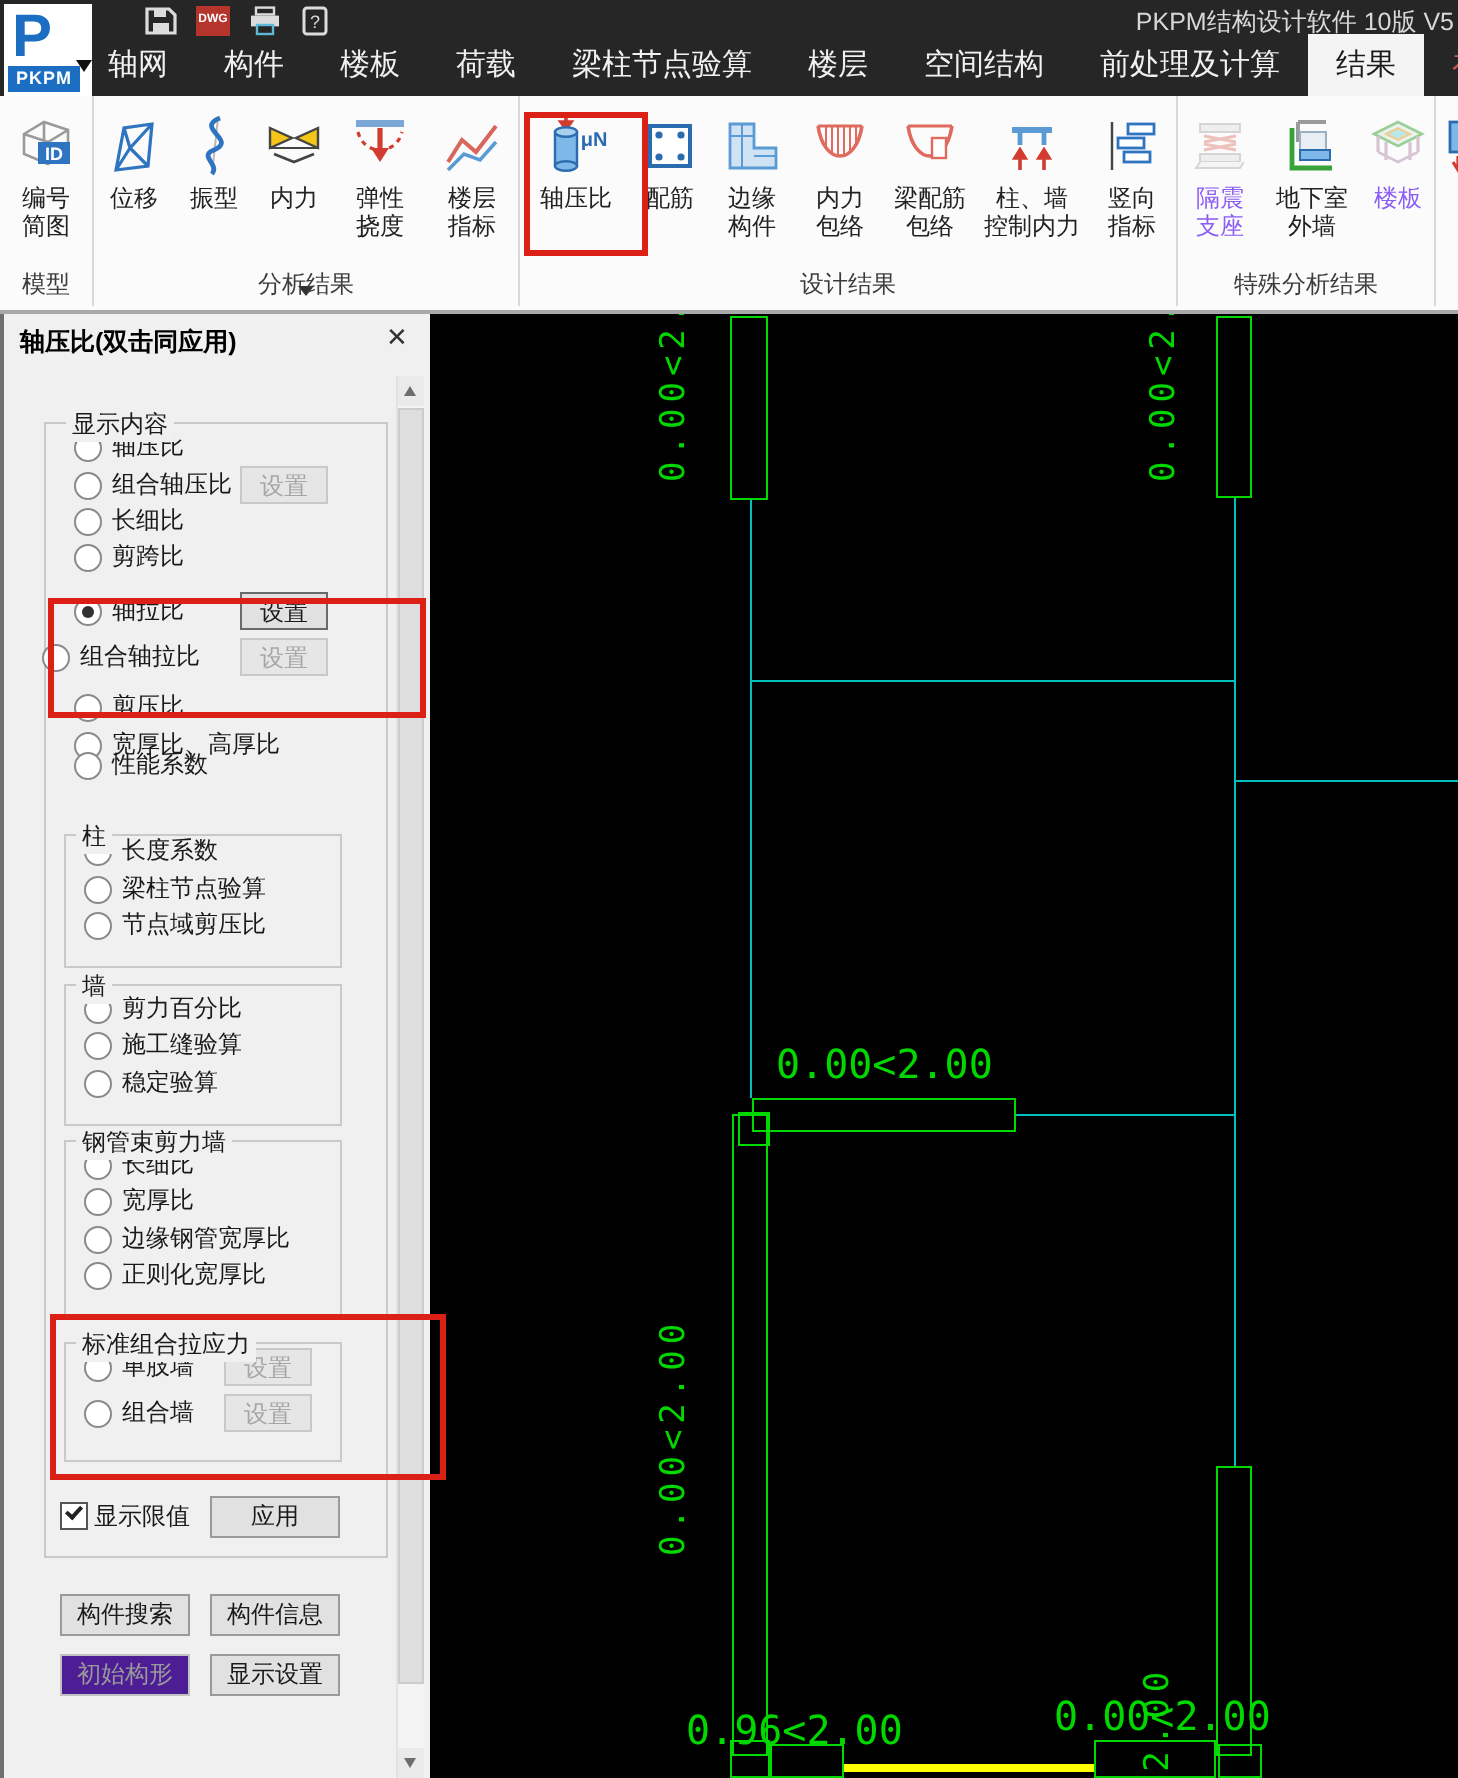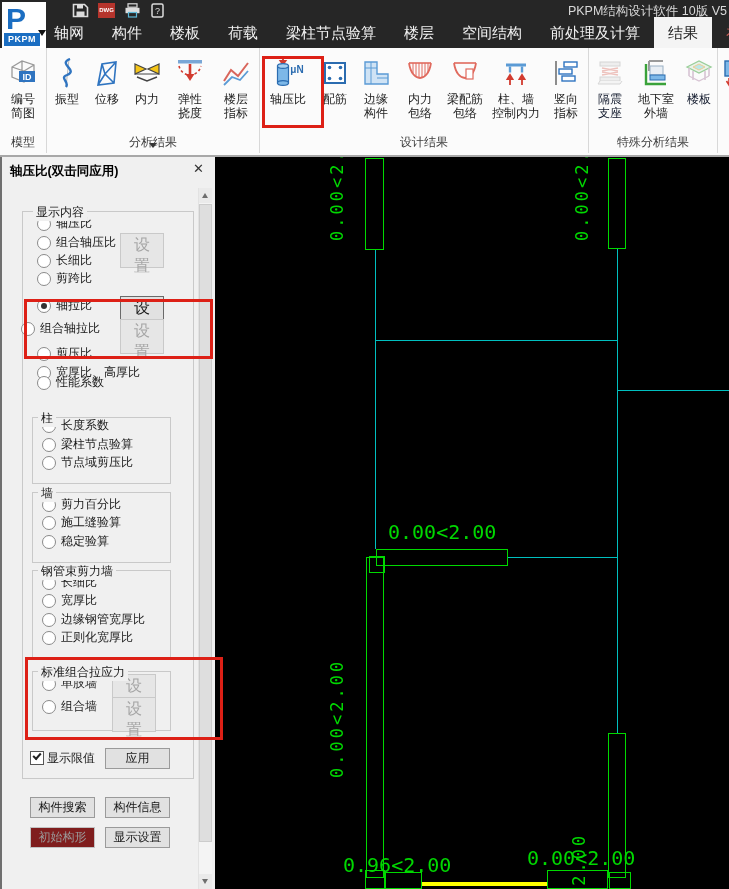--- a/index.html
+++ b/index.html
@@ -22,43 +22,43 @@
   .tab.active{background:#f4f4f4;color:#1a1a1a;}
   .tab.accent{color:#c75b52;}
   
   .ribbon{position:absolute;left:0;top:48px;width:729px;height:107px;background:#fbfbfb;
           border-bottom:2px solid #a8a8a8;display:flex;overflow:hidden;}
   .rgroup{position:relative;display:flex;align-items:flex-start;border-right:1px solid #d8d8d8;height:105px;}
   .glabel{position:absolute;bottom:2px;left:0;width:100%;text-align:center;font-size:12px;color:#3c3c3c;}
   .ritem{display:flex;flex-direction:column;align-items:center;padding-top:6px;height:84px;cursor:pointer;}
   .ritem .icon{height:38px;display:flex;align-items:center;justify-content:center;}
   .rlbl{font-size:12px;line-height:14px;text-align:center;color:#222;white-space:nowrap;}
-  .ritem.disabled .rlbl{color:#0f172a;}
+  .ritem.disabled .rlbl{color:#8b5cf6;}
   .ritem.disabled .icon{opacity:.5;}
   .drop-caret{position:absolute;bottom:5px;left:50%;margin-left:-4px;width:0;height:0;
               border-left:4px solid transparent;border-right:4px solid transparent;border-top:5px solid #333;}
   
   .redbox{position:absolute;border:3px solid #dd2016;z-index:60;pointer-events:none;}
   
   .panel{position:absolute;left:0;top:157px;width:215px;height:732px;background:#f0f0f0;border-left:2px solid #6f6f6f;}
   .ptitle{position:absolute;left:8px;top:6px;font-weight:bold;font-size:12.5px;color:#000;}
   .pclose{position:absolute;left:191px;top:4px;font-size:13px;color:#333;cursor:pointer;}
   .fs{position:absolute;border:1px solid #c9c9c9;background:transparent;}
   .legend{position:absolute;background:#f0f0f0;padding:0 3px;font-size:12px;color:#1a1a1a;z-index:2;}
   .rrow{position:absolute;height:15px;display:flex;align-items:center;cursor:pointer;}
   .radio{width:12px;height:12px;border:1px solid #8a8a8a;border-radius:50%;background:#fff;
          display:inline-block;position:relative;flex:none;}
   .radio.sel::after{content:"";position:absolute;left:3px;top:3px;width:6px;height:6px;border-radius:50%;background:#333;}
   .rlabel{margin-left:5px;font-size:12px;white-space:nowrap;}
-  .setbtn{position:absolute;left:118px;width:44px;height:35px;font-size:16px;
+  .setbtn{position:absolute;left:118px;width:44px;height:19px;font-size:12px;
           background:#e6e6e6;border:1px solid #c9c9c9;color:#a6a6a6;font-family:inherit;}
   .setbtn.on{background:#e1e1e1;border:1px solid #6a6a6a;color:#1a1a1a;}
   .pbtn{position:absolute;width:65px;height:21px;font-size:12px;background:#e1e1e1;
         border:1px solid #9a9a9a;color:#1a1a1a;font-family:inherit;cursor:pointer;}
-  .pbtn.disabled{background:#7f1d1d;border-color:#c2c2c2;color:#9a9a9a;}
+  .pbtn.disabled{background:#4c1d95;border-color:#c2c2c2;color:#9a9a9a;}
   .chk{position:absolute;width:12px;height:12px;border:1px solid #555;background:#fff;}
   .chk.checked::after{content:"";position:absolute;left:2px;top:1px;width:6px;height:3px;
         border-left:2px solid #222;border-bottom:2px solid #222;transform:rotate(-48deg);}
   .chklabel{position:absolute;font-size:12px;}
   
   .sbar{position:absolute;left:196px;top:31px;width:13px;height:701px;background:#f4f4f4;border-left:1px solid #e2e2e2;}
   .sbtn{position:absolute;left:0;width:13px;height:15px;background:#eaeaea;}
   .sarrow-up{position:absolute;left:3px;top:5px;width:0;height:0;border-left:3.5px solid transparent;
              border-right:3.5px solid transparent;border-bottom:5px solid #6e6e6e;}
   .sarrow-dn{position:absolute;left:3px;top:5px;width:0;height:0;border-left:3.5px solid transparent;
@@ -137,34 +137,34 @@
         <span class="rlbl">编号</span>
         <span class="rlbl">简图</span>
       </div>
       <div class="glabel">模型</div>
     </div>
 
     <div class="rgroup">
       <div class="ritem" style="width:40px">
         <span class="icon">
           <svg width="28" height="30" viewBox="0 0 28 30">
+              <path d="M5 27 L9 6 L23 4 L21 25 Z M9 6 L12 16 L23 4 M12 16 L5 27 M12 16 L21 25" fill="none" stroke="#2f74c0" stroke-width="1.6"></path>
+            </svg>
+        </span>
+        <span class="rlbl">位移</span>
+      </div>
+      <div class="ritem" style="width:40px">
+        <span class="icon">
+          <svg width="28" height="30" viewBox="0 0 28 30">
               <line x1="16" y1="1" x2="13" y2="29" stroke="#b8b8b8" stroke-width="1"></line>
               <path d="M17 1 C4 6,26 12,14 17 C6 20,17 24,13 29" fill="none" stroke="#2f74c0" stroke-width="2.4"></path>
             </svg>
         </span>
         <span class="rlbl">振型</span>
         <span class="drop-caret"></span>
-      </div>
-      <div class="ritem" style="width:40px">
-        <span class="icon">
-          <svg width="28" height="30" viewBox="0 0 28 30">
-              <path d="M5 27 L9 6 L23 4 L21 25 Z M9 6 L12 16 L23 4 M12 16 L5 27 M12 16 L21 25" fill="none" stroke="#2f74c0" stroke-width="1.6"></path>
-            </svg>
-        </span>
-        <span class="rlbl">位移</span>
       </div>
       <div class="ritem" style="width:40px">
         <span class="icon">
           <svg width="30" height="30" viewBox="0 0 30 30">
               <path d="M3 6 L14 11 L3 16 Z" fill="#f5c518" stroke="#444" stroke-width="1.2"></path>
               <path d="M27 6 L16 11 L27 16 Z" fill="#f5c518" stroke="#444" stroke-width="1.2"></path>
               <path d="M5 19 L15 23 L25 19" fill="none" stroke="#444" stroke-width="1.4"></path>
               <path d="M3 16 L27 16" stroke="#444" stroke-width="1"></path>
             </svg>
         </span>

